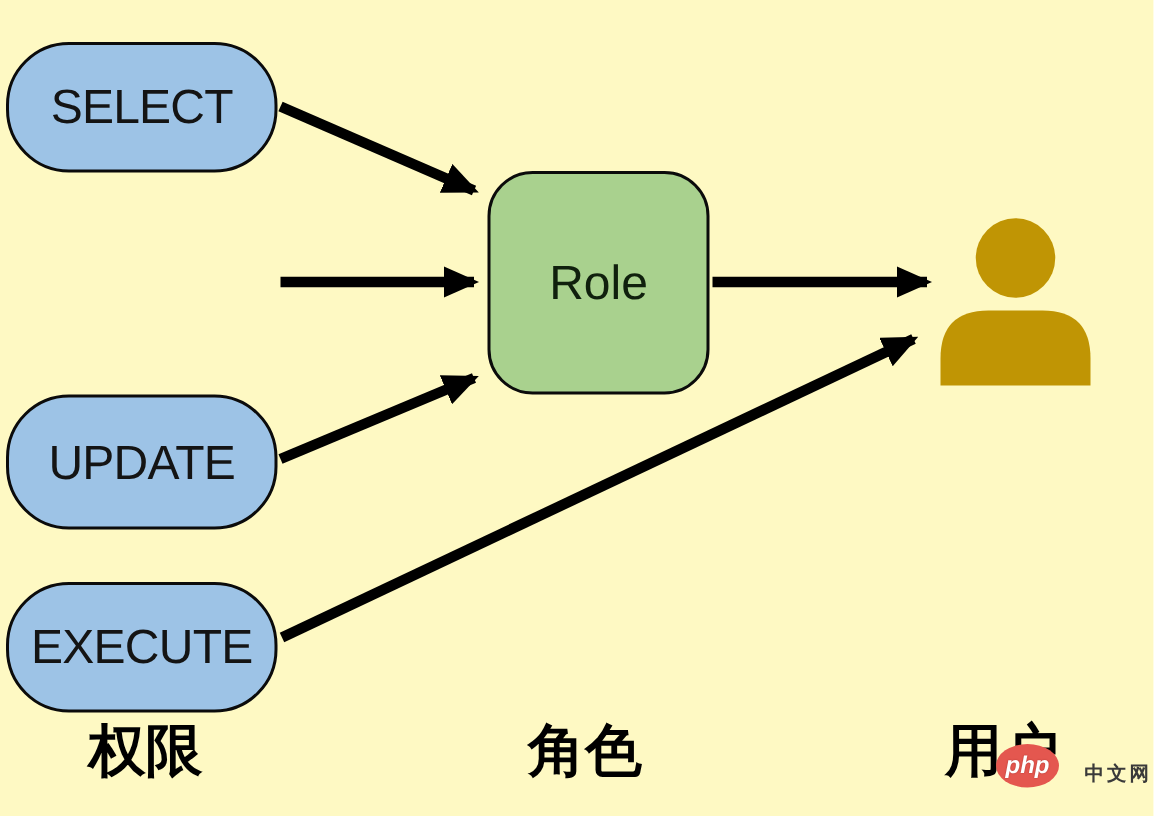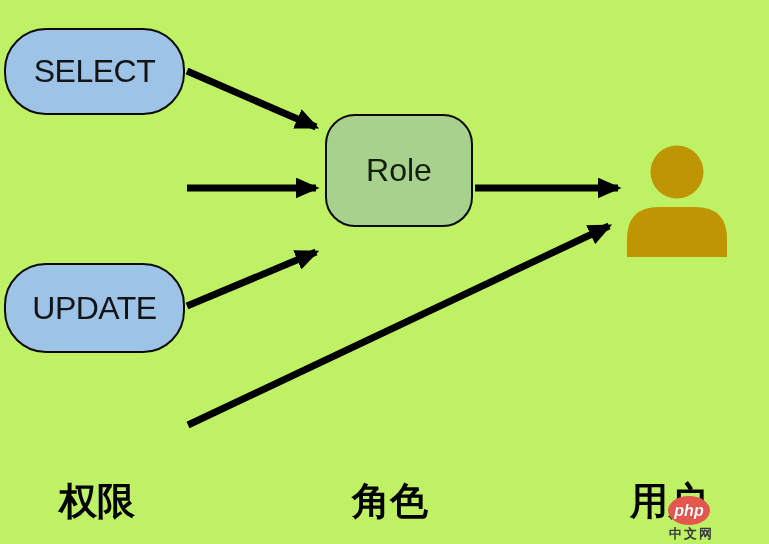--- a/index.html
+++ b/index.html
@@ -5,21 +5,21 @@
   html, body {
     margin: 0;
     padding: 0;
     background: #ffffff;
     font-family: "Liberation Sans", "DejaVu Sans", sans-serif;
   }
   .canvas {
     position: relative;
     width: 769px;
     height: 544px;
-    background: #bef264;
+    background: #fef9c3;
     overflow: hidden;
   }
   
   .pill {
     position: absolute;
     left: 4px;
     width: 181px;
     height: 87px;
     box-sizing: border-box;
     background: #9DC3E6;
@@ -35,21 +35,21 @@
   .pill.p0 { top: 28px; }
   .pill.p1 { top: 145px; }
   .pill.p2 { top: 263px; height: 90px; align-items: center; }
   .pill.p3 { top: 388px; }
   
   .role-box {
     position: absolute;
     left: 325px;
     top: 114px;
     width: 148px;
-    height: 113px;
+    height: 149px;
     box-sizing: border-box;
     background: #A9D18E;
     border: 2.5px solid #0b0b0b;
     border-radius: 30px;
     display: flex;
     align-items: center;
     justify-content: center;
     font-size: 32px;
     color: #10200d;
   }
@@ -75,57 +75,59 @@
   }
   .col-label.permissions { left: 97px; }
   .col-label.role { left: 390px; }
   .col-label.user { left: 668px; }
   
   .watermark {
     position: absolute;
     left: 664px;
     top: 496px;
     display: flex;
-    align-items: center;
+    align-items: flex-end;
     z-index: 5;
-    flex-direction: column;
   }
   .wm-oval {
     width: 42px;
     height: 29px;
     background: #E4574F;
     border-radius: 50%;
     display: flex;
     align-items: center;
     justify-content: center;
     font-size: 16px;
     font-style: italic;
     font-weight: 700;
     color: #ffffff;
     text-shadow: 0 0 1px #9d2b26;
   }
   .wm-site {
-    margin-left: 5px;
+    margin-left: 17px;
     font-size: 13px;
     font-weight: 700;
     color: #3a3a3a;
     letter-spacing: 2px;
     white-space: nowrap;
   }
 </style>
 </head>
 <body>
 
 <div class="canvas">
 
   <div class="pill p0">
     <span>SELECT</span>
   </div>
   <div class="pill p2">
     <span>UPDATE</span>
+  </div>
+  <div class="pill p3">
+    <span>EXECUTE</span>
   </div>
 
   <div class="role-box">
     <span>Role</span>
   </div>
 
   <svg class="edge-layer" viewBox="0 0 769 544" xmlns="http://www.w3.org/2000/svg">
     <defs>
       <marker id="ah" markerWidth="3.4" markerHeight="3" refX="2.9" refY="1.5" orient="auto" markerUnits="strokeWidth">
         <path d="M0,0 L3.4,1.5 L0,3 Z" fill="#000000"></path>

